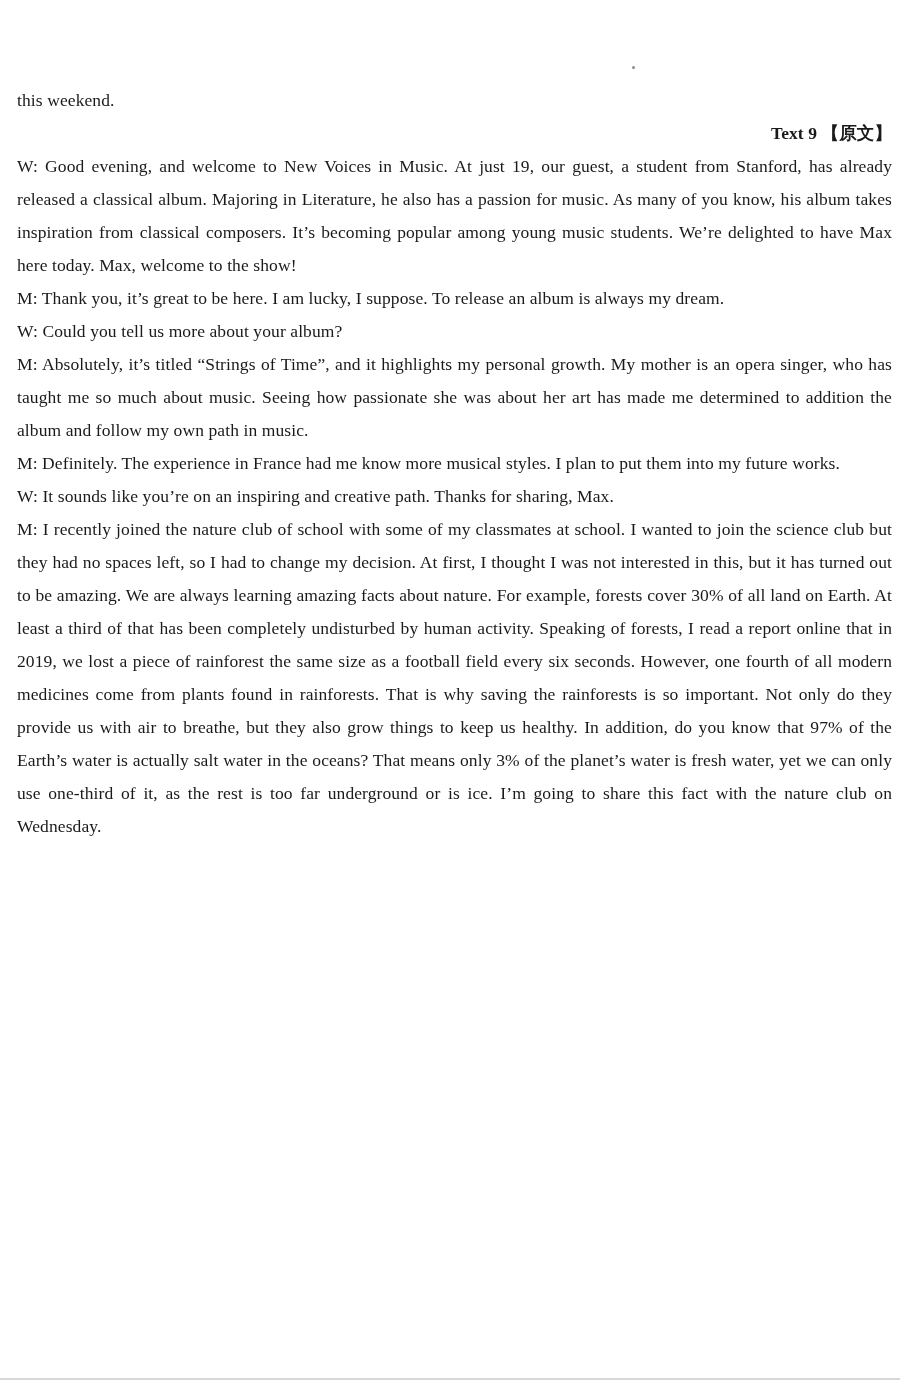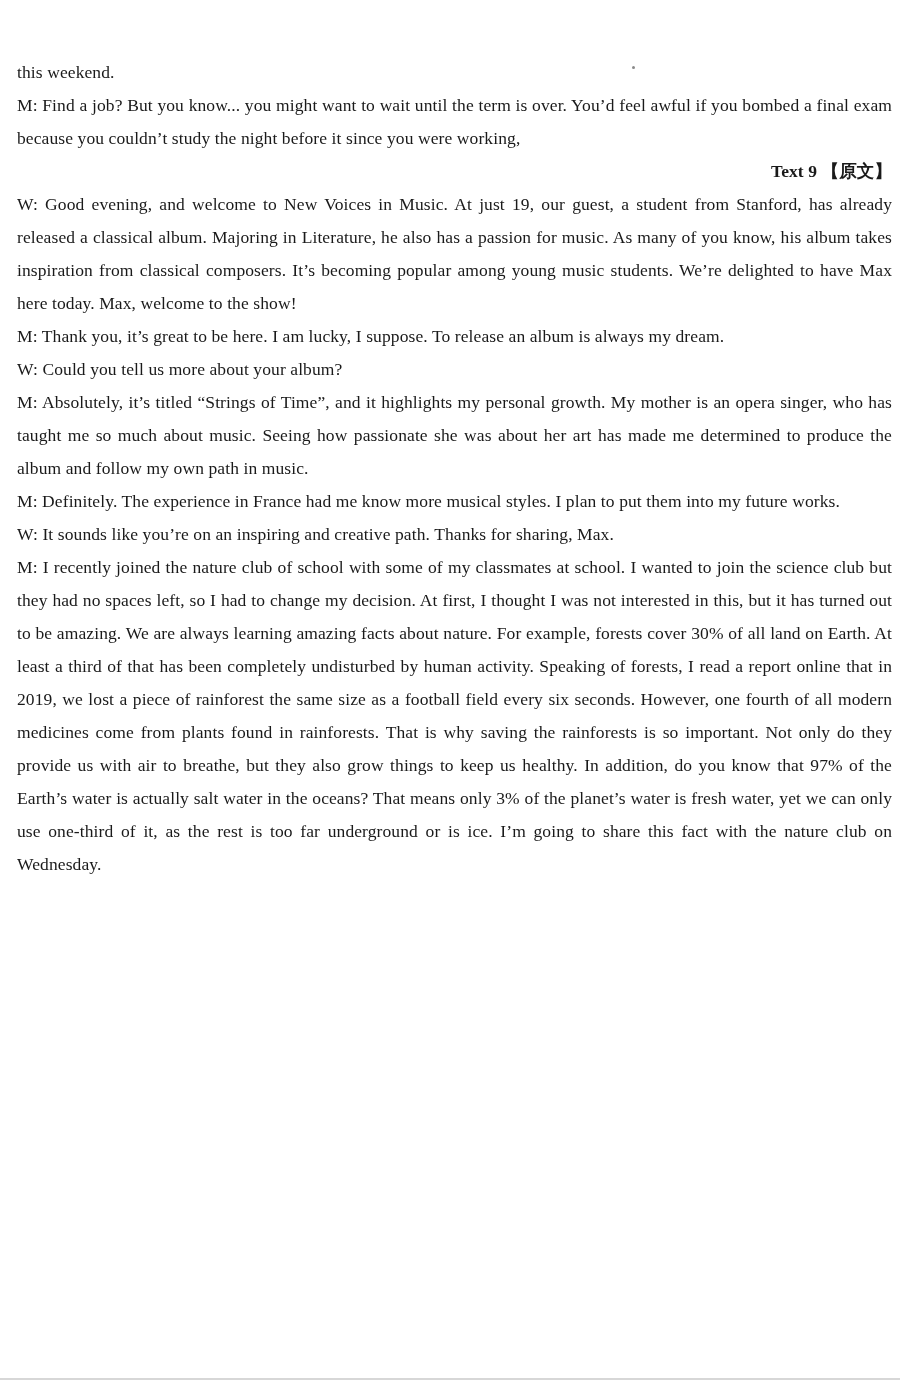--- a/index.html
+++ b/index.html
@@ -16,21 +16,21 @@
     color: #1a1a1a;
   }
   .page {
     position: absolute;
     top: 0;
     left: 0;
     width: 900px;
     height: 1380px;
     background: #ffffff;
     box-sizing: border-box;
-    padding: 56px 8px 0 17px;
+    padding: 84px 8px 0 17px;
   }
   .doc p, .doc h3 {
     margin: 0;
     font-size: 17.5px;
     line-height: 33px;
     font-weight: normal;
     text-align: justify;
     text-justify: inter-word;
     letter-spacing: 0.1px;
   }
@@ -57,25 +57,24 @@
   }
 </style>
 </head>
 <body>
 
 <div class="page">
   <span class="artifact-dot"></span>
 
   <div class="doc">
     <p>this weekend.</p>
-    <p>M: Find a job? But you know... you might want to wait until the term is over. You’d feel awful if you bombed a final exam because you couldn’t study the night before it since you were working,</p>
     <h3>Text 9  【原文】</h3>
     <p>W: Good evening, and welcome to New Voices in Music. At just 19, our guest, a student from Stanford, has already released a classical album. Majoring in Literature, he also has a passion for music. As many of you know, his album takes inspiration from classical composers. It’s becoming popular among young music students. We’re delighted to have Max here today. Max, welcome to the show!</p>
     <p>M: Thank you, it’s great to be here. I am lucky, I suppose. To release an album is always my dream.</p>
     <p>W: Could you tell us more about your album?</p>
-    <p>M: Absolutely, it’s titled “Strings of Time”, and it highlights my personal growth. My mother is an opera singer, who has taught me so much about music. Seeing how passionate she was about her art has made me determined to produce the album and follow my own path in music.</p>
+    <p>M: Absolutely, it’s titled “Strings of Time”, and it highlights my personal growth. My mother is an opera singer, who has taught me so much about music. Seeing how passionate she was about her art has made me determined to addition the album and follow my own path in music.</p>
     <p>M: Definitely. The experience in France had me know more musical styles. I plan to put them into my future works.</p>
     <p>W: It sounds like you’re on an inspiring and creative path. Thanks for sharing, Max.</p>
     <p>M: I recently joined the nature club of school with some of my classmates at school. I wanted to join the science club but they had no spaces left, so I had to change my decision. At first, I thought I was not interested in this, but it has turned out to be amazing. We are always learning amazing facts about nature. For example, forests cover 30% of all land on Earth. At least a third of that has been completely undisturbed by human activity. Speaking of forests, I read a report online that in 2019, we lost a piece of rainforest the same size as a football field every six seconds. However, one fourth of all modern medicines come from plants found in rainforests. That is why saving the rainforests is so important. Not only do they provide us with air to breathe, but they also grow things to keep us healthy. In addition, do you know that 97% of the Earth’s water is actually salt water in the oceans? That means only 3% of the planet’s water is fresh water, yet we can only use one-third of it, as the rest is too far underground or is ice. I’m going to share this fact with the nature club on Wednesday.</p>
   </div>
 
   <div class="page-bottom-edge"></div>
 </div>
 
 </body></html>

